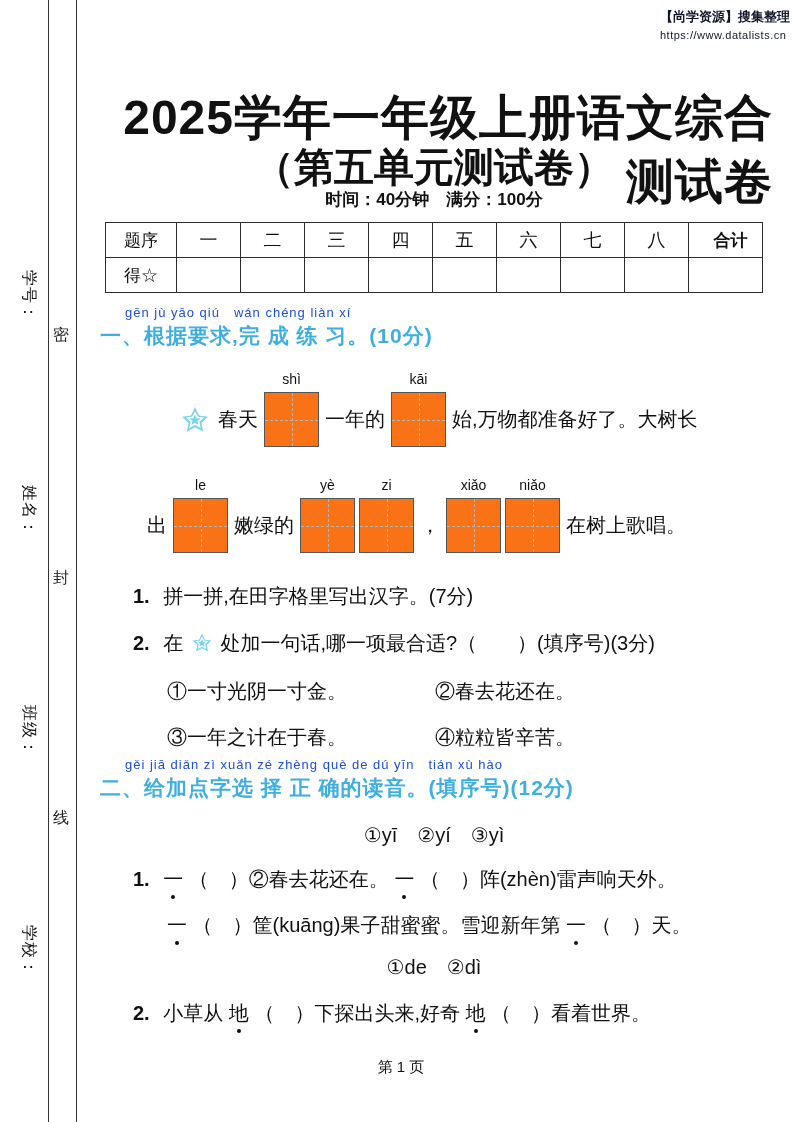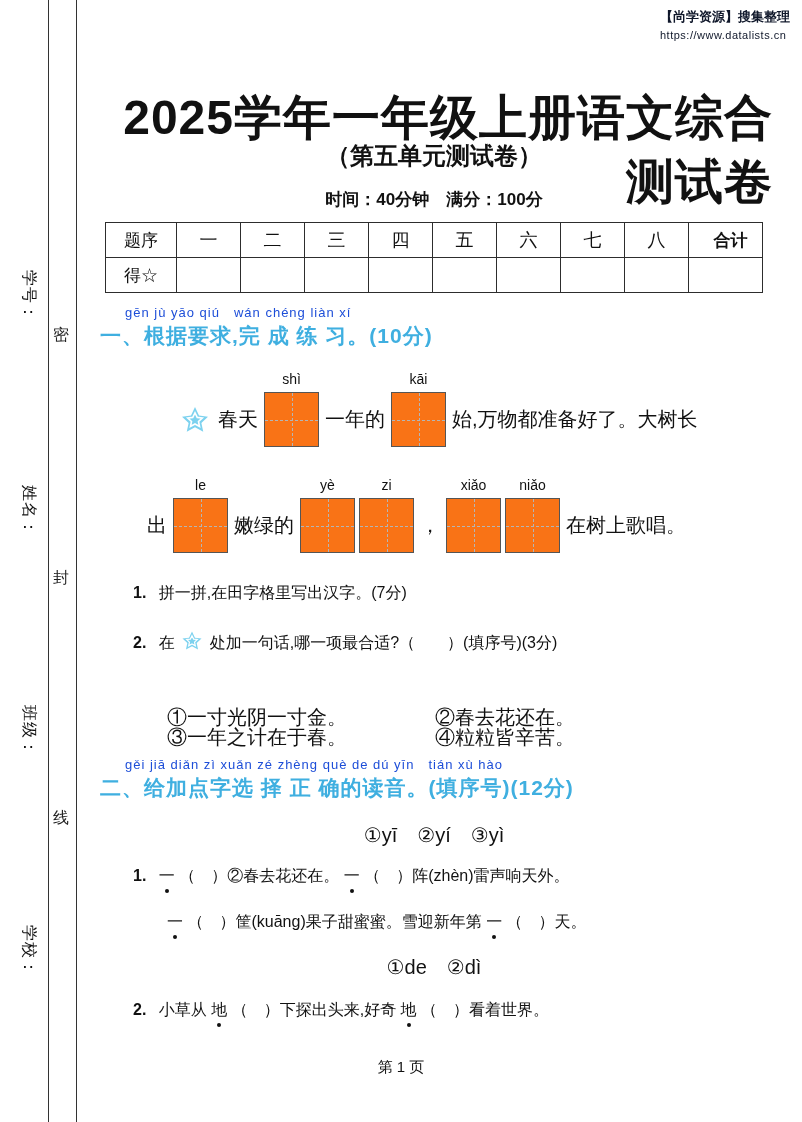--- a/index.html
+++ b/index.html
@@ -13,21 +13,21 @@
     transform:rotate(90deg); font-size:16px; color:#111; letter-spacing:1px; }
   .seal-char { position:absolute; left:53px; font-size:16px; color:#222; }
   
   .wm { position:absolute; top:8px; right:12px; text-align:left; color:#0f172a;margin-left:29px; }
   .wm-l1 { font-size:13px; font-weight:700; }
   .wm-l2 { font-size:11px; margin-top:3px; letter-spacing:0.5px; }
   
   .content { position:absolute; left:95px; top:0; width:678px; height:1122px; }
   .abs { position:absolute; }
   .page-title { width:100%; text-align:right; font-size:48px; font-weight:700; letter-spacing:1px; }
-  .page-subtitle { width:100%; text-align:center; font-size:24px; font-weight:800; }
+  .page-subtitle { width:100%; text-align:center; font-size:40px; font-weight:800; }
   .exam-meta { width:100%; text-align:center; font-size:17px; font-weight:700; }
   
   table.score { border-collapse:collapse; }
   table.score td { border:1.5px solid #2d2d2d; width:63px; height:34px; text-align:center;
     font-size:18px; padding:0; }
   table.score td.first { width:70px; font-size:17px; }
   table.score td.total { font-weight:800; font-size:17px;padding-left:10px; }
   
   .sec-pinyin { color:#1d4ed8; font-size:13px; letter-spacing:1px; white-space:pre; }
   .sec-title { color:#3fafe0; font-size:21px; font-weight:800; letter-spacing:1px; white-space:pre; }
@@ -36,21 +36,21 @@
   .ftxt { margin:0 4px; }
   .tzg { position:relative; width:55px; height:55px; border:1.6px solid #555; box-sizing:border-box;
     display:inline-block; background:#f97316; margin:0 2px; flex:0 0 auto; }
   .tzg::before { content:""; position:absolute; left:0; right:0; top:50%; border-top:1px dashed #b5b5b5; }
   .tzg::after  { content:""; position:absolute; top:0; bottom:0; left:50%; border-left:1px dashed #b5b5b5; }
   .pin { position:absolute; top:-22px; left:0; width:100%; text-align:center;
     font-size:14px; font-style:normal; color:#111; }
   .star { display:inline-flex; margin-right:4px; flex:0 0 auto; }
   .star-inline { display:inline-flex; vertical-align:-4px; margin:0 2px; }
   
-  .qline { position:absolute; font-size:16px; white-space:nowrap; }
+  .qline { position:absolute; font-size:20px; white-space:nowrap; }
   .qnum { font-weight:800; margin-right:8px; }
   .du { position:relative; display:inline-block; }
   .du::after { content:""; position:absolute; left:50%; bottom:-6px; width:4px; height:4px;
     background:#111; border-radius:50%; transform:translateX(-50%); }
   .opt-row { position:absolute; display:flex; font-size:20px; }
   .opt1 { width:268px; }
   .center-line { position:absolute; width:100%; text-align:center; font-size:20px; }
   .footer { position:absolute; left:0; width:100%; text-align:center; top:1058px; font-size:15px; }
 </style>
 </head>
@@ -159,21 +159,21 @@
       <span class="qnum">2.</span>
       <span>在</span>
       <span class="star-inline">
         <svg width="22" height="22" viewBox="0 0 24 24">
           <path d="M12 1.6l3.2 6.8 7.2.9-5.3 5 1.5 7.1-6.6-3.7-6.6 3.7 1.5-7.1-5.3-5 7.2-.9z" fill="#7dd2ef"></path>
           <path d="M12 6.2l1.8 3.7 4 .5-3 2.8.8 4-3.6-2-3.6 2 .8-4-3-2.8 4-.5z" fill="none" stroke="#ffffff" stroke-width="1.3"></path>
         </svg>
       </span>
       <span>处加一句话,哪一项最合适?（　　）(填序号)(3分)</span>
     </div>
-    <div class="opt-row" style="top:704px;left:72px">
+    <div class="opt-row" style="top:678px;left:72px">
       <span class="opt1">①一寸光阴一寸金。</span>
       <span>②春去花还在。</span>
     </div>
     <div class="opt-row" style="top:724px;left:72px">
       <span class="opt1">③一年之计在于春。</span>
       <span>④粒粒皆辛苦。</span>
     </div>
 
     <div class="abs sec-pinyin" style="top:756px;left:30px">gěi jiā diǎn zì xuǎn zé zhèng què de dú yīn　tián xù hào</div>
     <div class="abs sec-title" style="top:774px;left:5px">二、给加点字选 择 正 确的读音。(填序号)(12分)</div>

